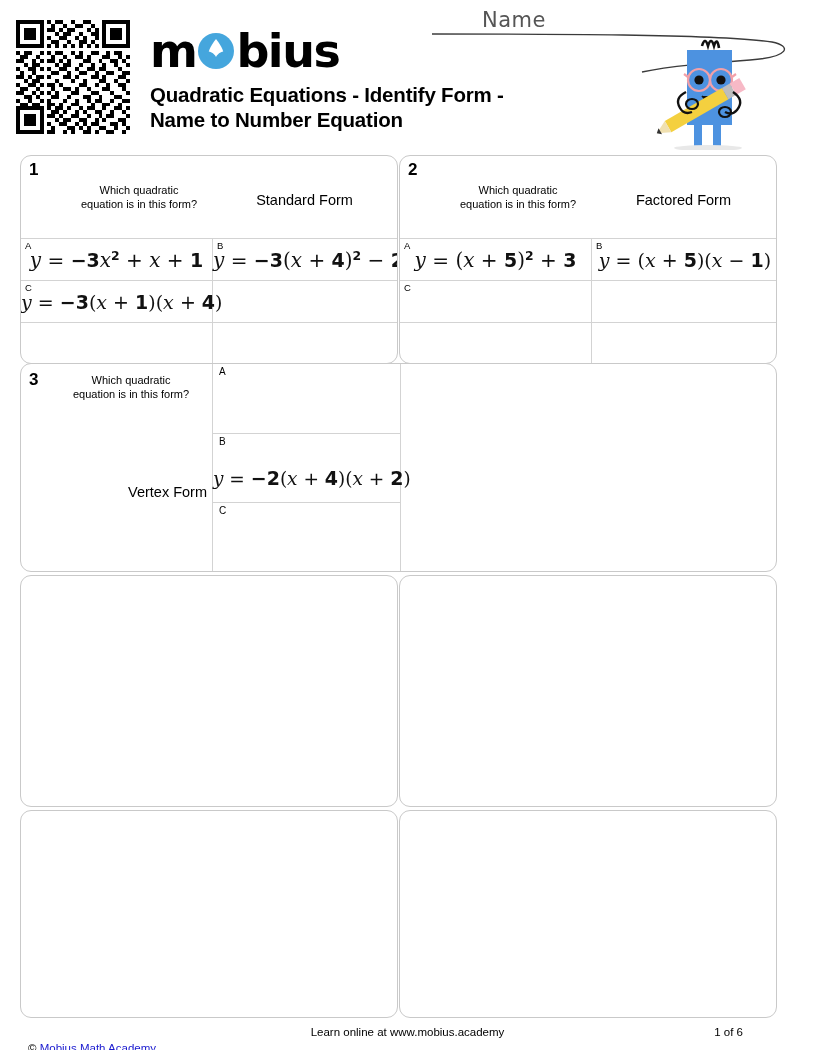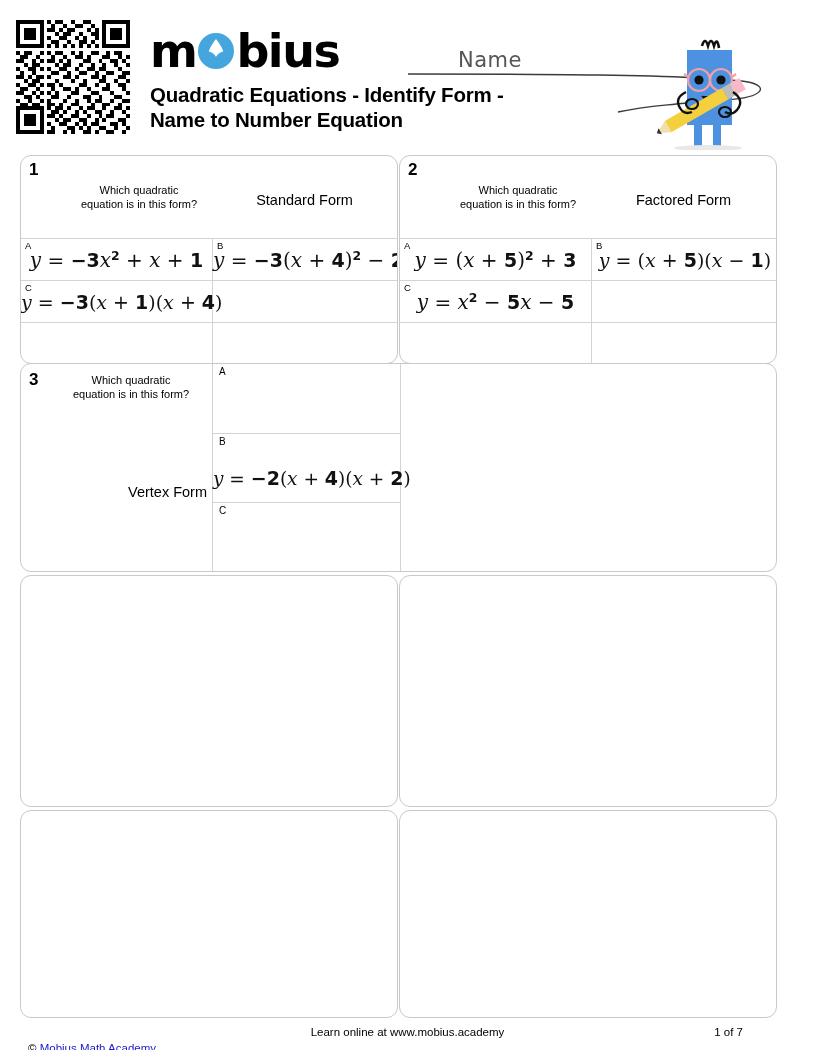--- a/index.html
+++ b/index.html
@@ -64,22 +64,22 @@
     font-weight: bold;
     font-size: 20.5px;
     line-height: 25px;
     letter-spacing: -0.2px;
     color: #000;
     white-space: pre-line;
   }
 
   .name-area {
     position: absolute;
-    left: 396px; top: 0px;
-    width: 395px; height: 150px; margin-top: 40px;
+    left: 420px; top: 0px;
+    width: 395px; height: 150px;
   }
   .name-label {
     position: absolute;
     left: 62px; top: 8px;
     font-family: "DejaVu Sans", sans-serif;
     font-size: 21px;
     color: #555;
     letter-spacing: 0.5px;
   }
   .name-swoosh {
@@ -626,21 +626,20 @@
       </div>
       <div class="cell last-col" style="left:192px; width:186px;">
         <span class="opt-letter">B</span>
         <span class="eq" style="font-size:19px;"><i>y</i> <span class="op">=</span> <span class="par">(</span><i>x</i> <span class="op">+</span> <b>5</b><span class="par">)(</span><i>x</i> <span class="op">−</span> <b>1</b><span class="par">)</span></span>
       </div>
     </div>
 
     <div class="cellrow" style="top:125px; height:42px;">
       <div class="cell" style="left:0; width:192px;">
         <span class="opt-letter">C</span>
-        <span class="eq"><i>y</i> <span class="op">=</span> <i>x</i><sup>2</sup> <span class="op">−</span> <b>5</b><i>x</i> <span class="op">−</span> <b>5</b></span>
       </div>
       <div class="cell last-col" style="left:192px; width:186px;"></div>
     </div>
 
     <div class="cellrow" style="top:167px; height:41px;">
       <div class="cell last-row" style="left:0; width:192px;"></div>
       <div class="cell last-row last-col" style="left:192px; width:186px;"></div>
     </div>
   </div>
 
@@ -668,14 +667,14 @@
 
   <div class="qbox" style="left:20px; top:425px; width:378px; height:232px;"></div>
   <div class="qbox" style="left:399px; top:425px; width:378px; height:232px;"></div>
   <div class="qbox" style="left:20px; top:660px; width:378px; height:208px;"></div>
   <div class="qbox" style="left:399px; top:660px; width:378px; height:208px;"></div>
 </div>
 
 <div class="footer">
   <span class="copy"><span>©</span> <a href="#">Mobius Math Academy</a></span>
   <span class="center">Learn online at www.mobius.academy</span>
-  <span class="pageno">1 of 7</span>
+  <span class="pageno">1 of 6</span>
 </div>
 
 </body></html>

